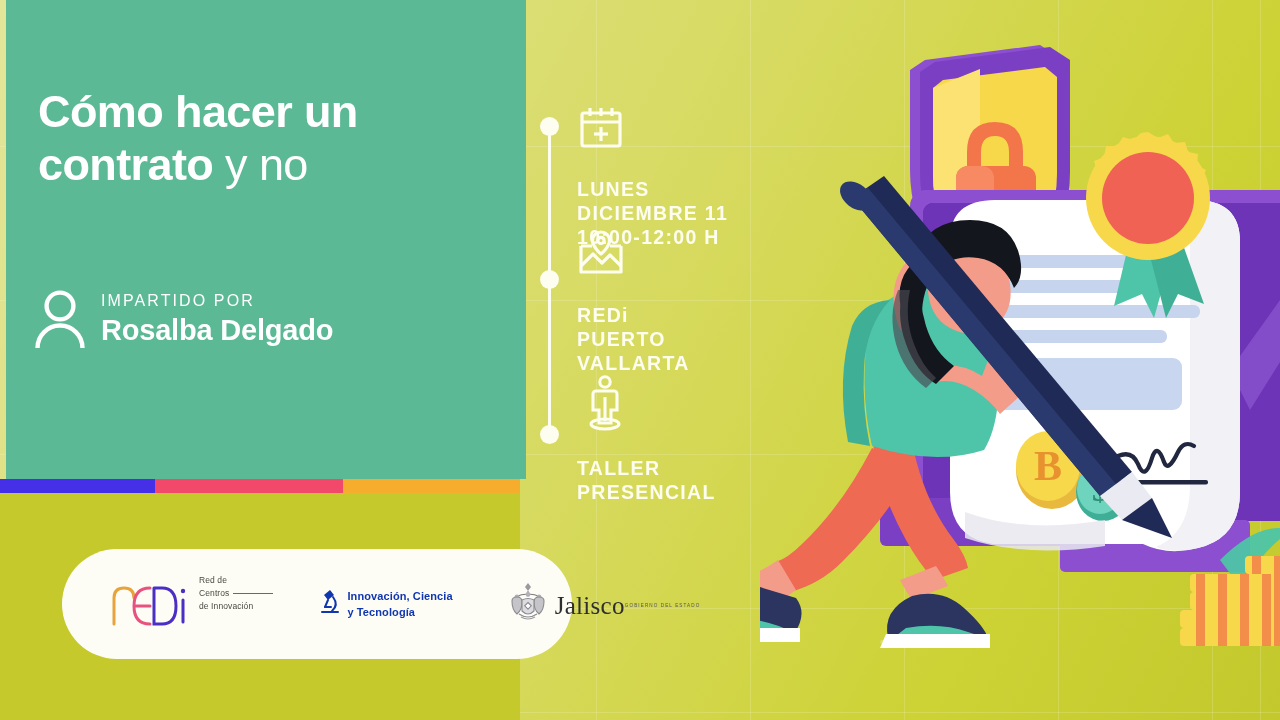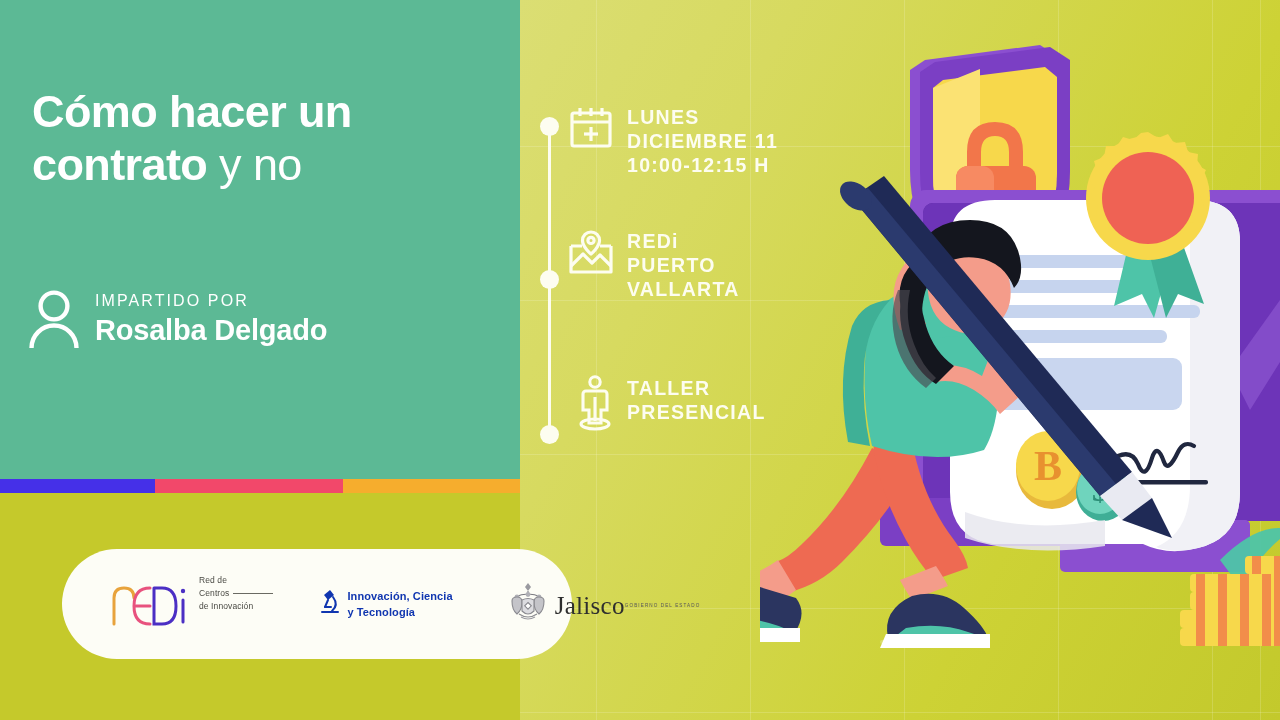--- a/index.html
+++ b/index.html
@@ -21,21 +21,21 @@
     background-image:
       repeating-linear-gradient(to right, rgba(255,255,255,.16) 0 1px, transparent 1px 154px),
       repeating-linear-gradient(to bottom, rgba(255,255,255,.16) 0 1px, transparent 1px 154px);
     background-position:-20px -8px;
     pointer-events:none;
   }
   .sparkle { position:absolute; background:rgba(255,255,255,.45); border-radius:2px; }
 
   
   .left-panel {
-    position:absolute; left:0; top:0;
+    position:absolute; left:6px; top:0;
     width:520px; height:479px;
     background:#5cb995;
     z-index:6;
   }
   .title-block { position:absolute; left:32px; top:86px; width:470px; }
   .title-line {
     color:#ffffff;
     font-size:45px;
     line-height:1.17;
     letter-spacing:-0.6px;
@@ -121,22 +121,22 @@
   }
   .tl-dot {
     position:absolute; left:3px; width:19px; height:19px;
     background:#fdfdf0; border-radius:50%;
   }
   .tl-dot.d1 { top:13px; }
   .tl-dot.d2 { top:166px; }
   .tl-dot.d3 { top:321px; }
 
   .info-item {
-    position:absolute; left:30px;
-    display:flex; align-items:flex-start; gap:12px;
+    position:absolute; left:40px;
+    display:flex; align-items:flex-start; gap:20px;flex-direction:column;
   }
   .info-item.i1 { top:0px; }
   .info-item.i2 { top:124px; }
   .info-item.i3 { top:271px; }
   .info-ico { flex:none; }
   .info-text {
     color:#fdfdf0;
     font-size:19.5px; font-weight:bold;
     line-height:1.23; letter-spacing:1.3px;
     white-space:nowrap; padding-top:2px;
@@ -300,21 +300,21 @@
           <line x1="13" y1="4" x2="13" y2="12"></line>
           <line x1="24" y1="4" x2="24" y2="12"></line>
           <line x1="35" y1="4" x2="35" y2="12"></line>
           <line x1="24" y1="23" x2="24" y2="37"></line>
           <line x1="17" y1="30" x2="31" y2="30"></line>
         </svg>
       </span>
       <span class="info-text">
         <span>LUNES</span><br>
         <span>DICIEMBRE 11</span><br>
-        <span>10:00-12:15 H</span>
+        <span>10:00-12:00 H</span>
       </span>
     </div>
 
     <div class="info-item i2">
       <span class="info-ico">
         <svg width="48" height="50" viewBox="0 0 48 50" fill="none" stroke="#fdfdf0" stroke-width="3.2" stroke-linejoin="round">
           <path d="M24 4 a8.5 8.5 0 0 1 8.5 8.5 c0 6.5 -8.5 13.5 -8.5 13.5 s-8.5 -7 -8.5 -13.5 A8.5 8.5 0 0 1 24 4 z"></path>
           <circle cx="24" cy="12.4" r="3.1"></circle>
           <path d="M4 18 h11 M33 18 h11 M4 18 v26 h40 V18"></path>
           <path d="M4 38 L16 26 L25 35 L33 27 L44 38"></path>

